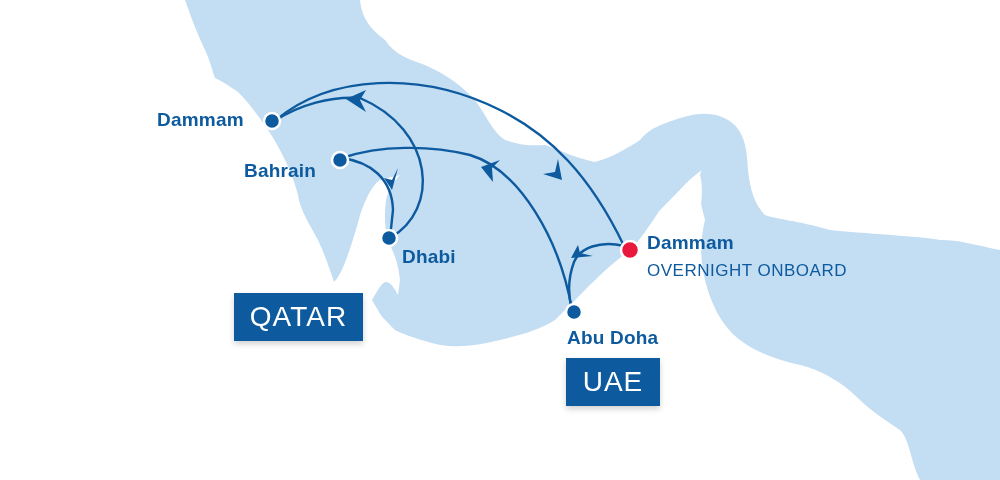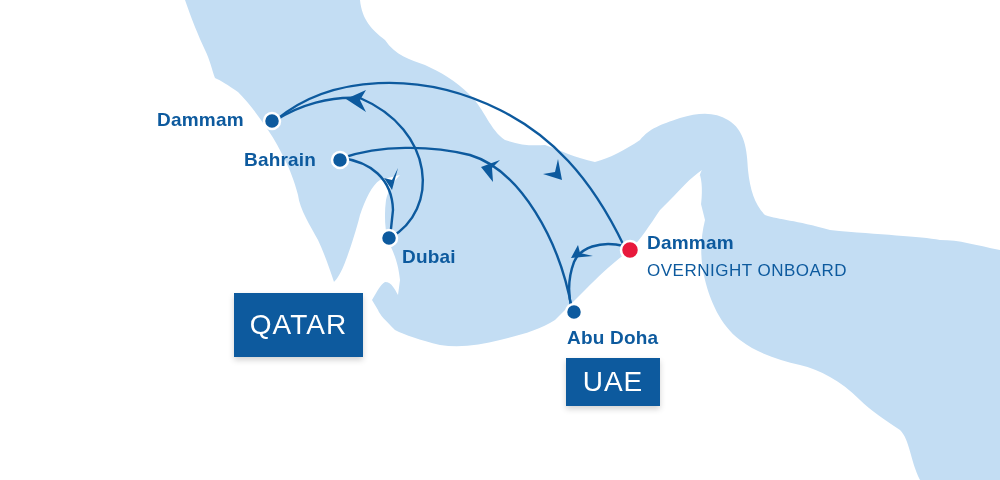--- a/index.html
+++ b/index.html
@@ -92,20 +92,20 @@
   <g stroke="#ffffff" stroke-width="2.5">
     <circle cx="272" cy="121" r="8" fill="#0d5a9e"></circle>
     <circle cx="340" cy="160" r="8" fill="#0d5a9e"></circle>
     <circle cx="389" cy="238" r="8" fill="#0d5a9e"></circle>
     <circle cx="574" cy="312" r="8" fill="#0d5a9e"></circle>
     <circle cx="630" cy="250" r="9" fill="#e8193c"></circle>
   </g>
 </svg>
 
 <div class="label" style="left:157px; top:109px;">Dammam</div>
-<div class="label" style="left:244px; top:149px;">Bahrain</div>
-<div class="label" style="left:402px; top:246px;">Dubai</div>
+<div class="label" style="left:244px; top:160px;">Bahrain</div>
+<div class="label" style="left:402px; top:246px;">Dhabi</div>
 <div class="label" style="left:567px; top:327px;">Abu Doha</div>
 <div class="label" style="left:647px; top:232px;">Dammam</div>
 <div class="sublabel" style="left:647px; top:261px;">OVERNIGHT ONBOARD</div>
 
-<div class="country" style="left:234px; top:293px; width:129px; height:64px;">QATAR</div>
+<div class="country" style="left:234px; top:293px; width:129px; height:48px;">QATAR</div>
 <div class="country" style="left:566px; top:358px; width:94px; height:48px;">UAE</div>
 
 </body></html>

